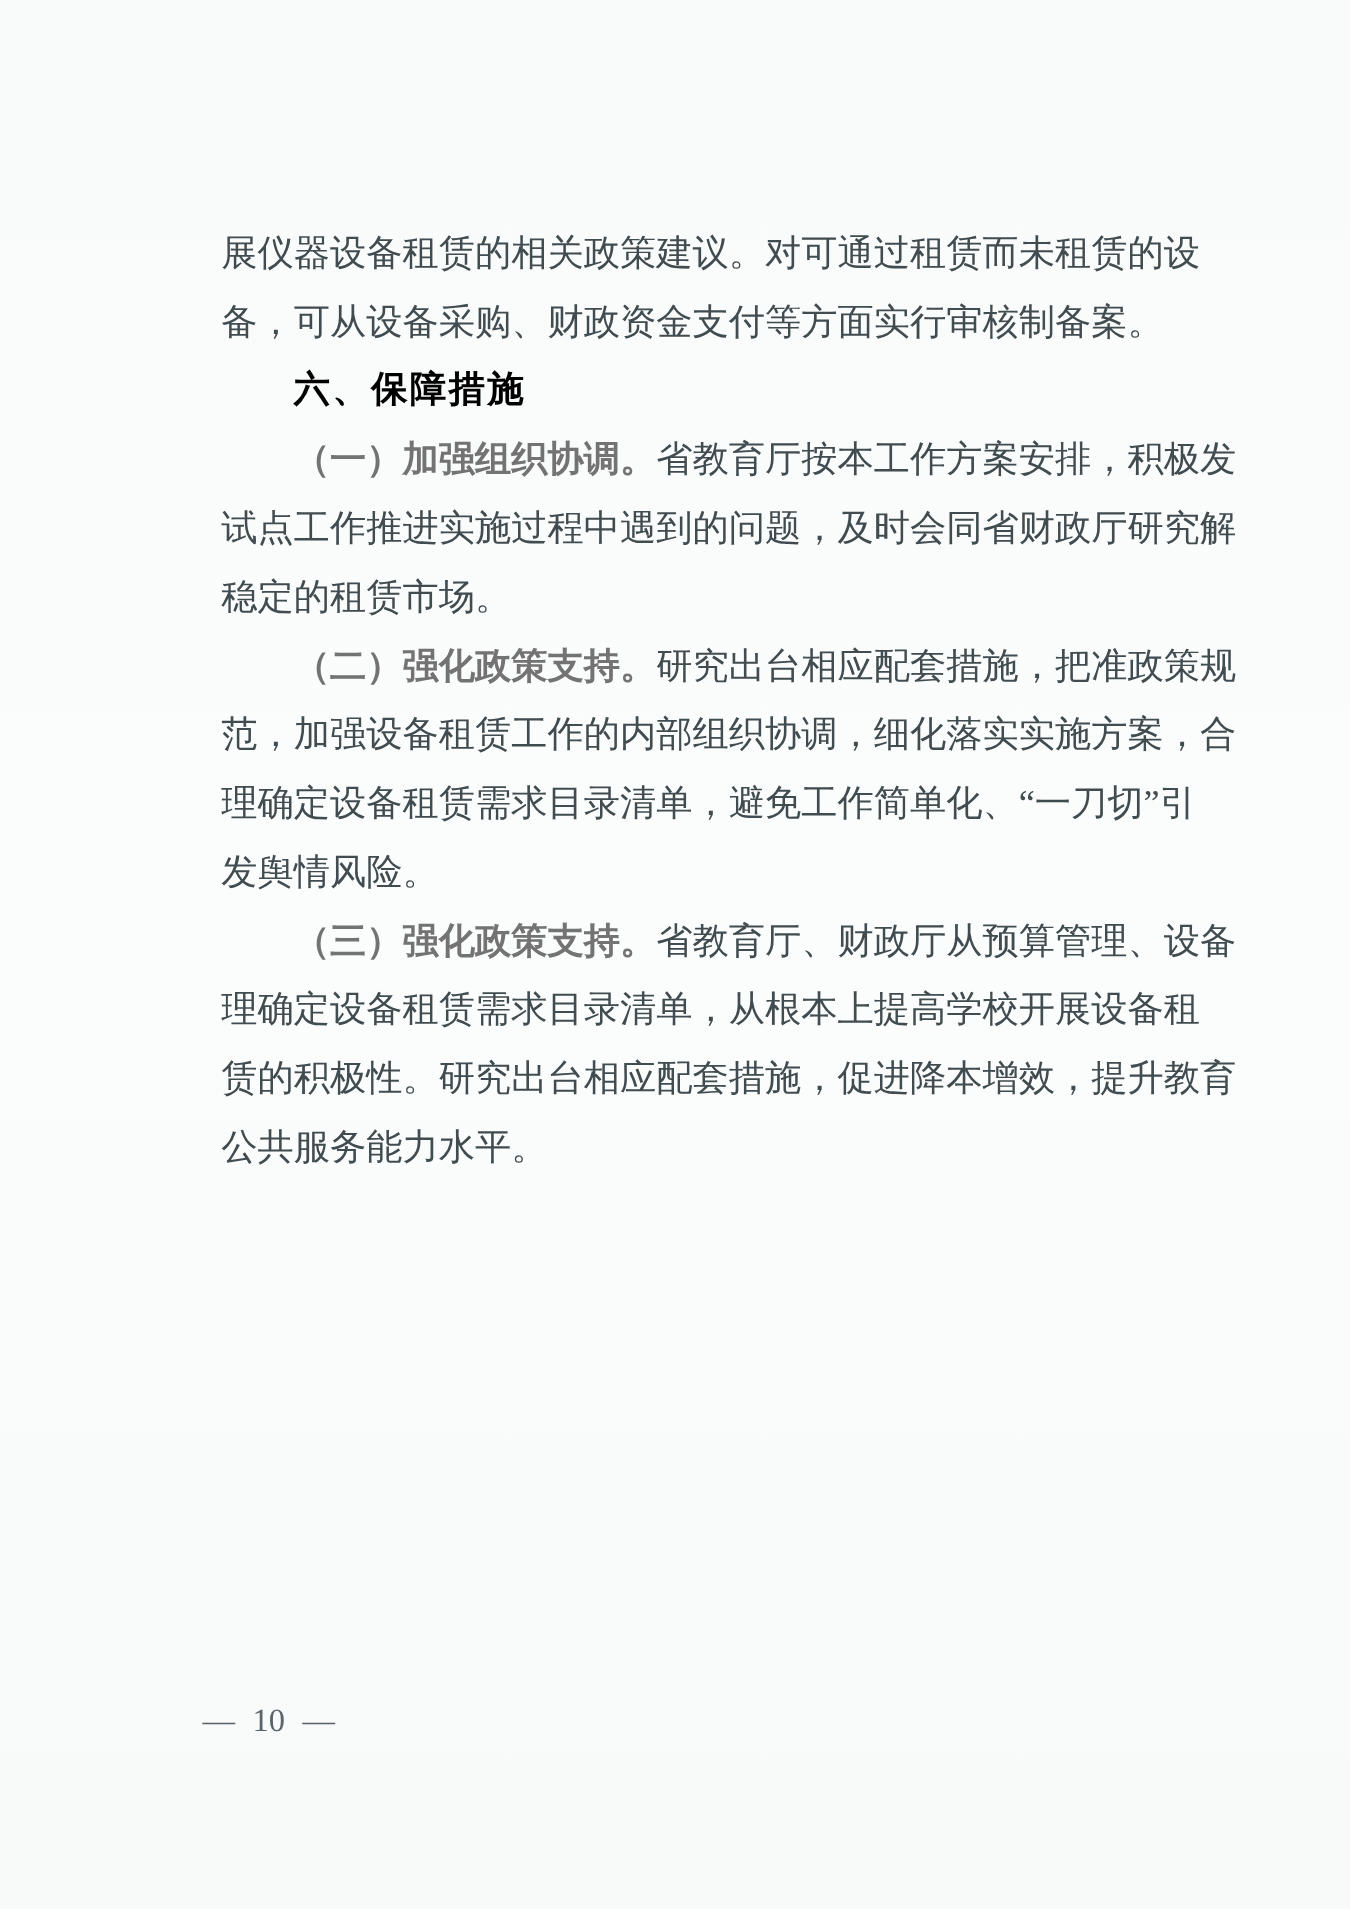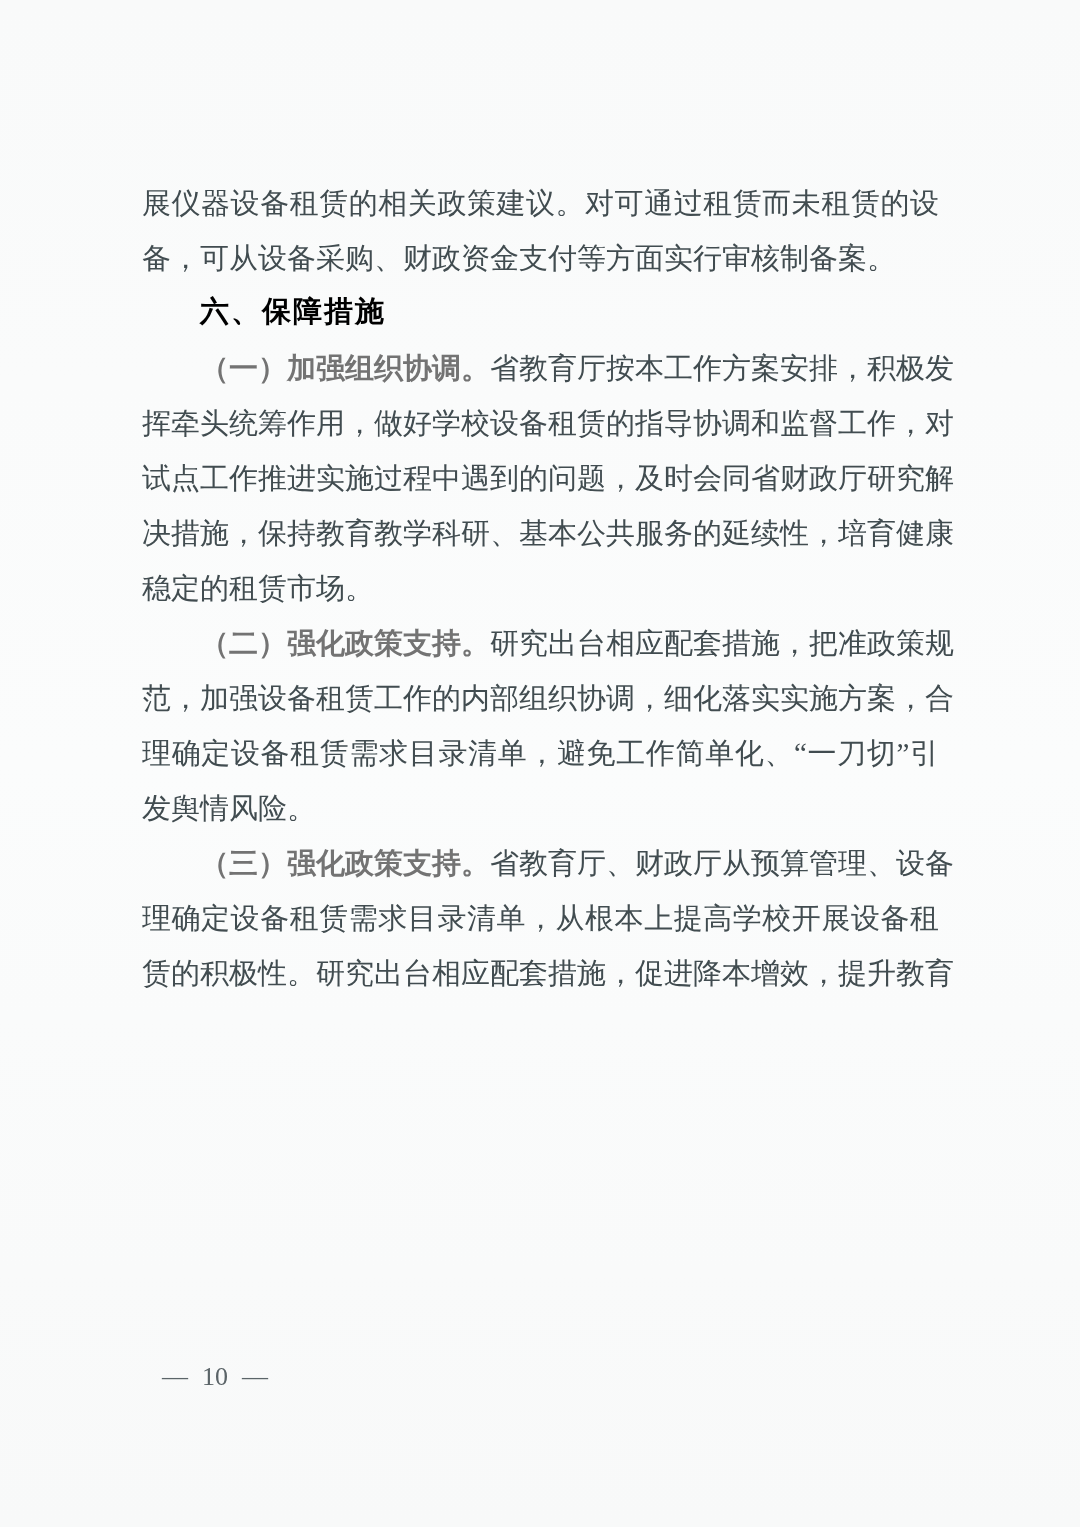--- a/index.html
+++ b/index.html
@@ -19,20 +19,21 @@
     width: 797px;
   }
   .line {
     font-size: 29px;
     line-height: 55px;
     height: 55px;
     white-space: nowrap;
     text-align: justify;
     text-align-last: left;
     color: #414c50;
+    margin-left: 35px;
   }
   .line.fill {
     text-align-last: justify;
     text-justify: inter-character;
   }
   .line.indent { padding-left: 58px; }
   .heading {
     font-family: Liberation Mono, monospace;
     font-weight: 700;
     color: #000000;
@@ -61,33 +62,32 @@
 <div class="page">
 
   <div class="doc-body">
 
     <div class="line fill">展仪器设备租赁的相关政策建议。对可通过租赁而未租赁的设</div>
     <div class="line">备，可从设备采购、财政资金支付等方面实行审核制备案。</div>
 
     <div class="line heading indent">六、保障措施</div>
 
     <div class="line fill indent"><span class="lead">（一）加强组织协调。</span><span>省教育厅按本工作方案安排，积极发</span></div>
-    <div class="line fill">挥牵头统筹作用，做好学校设备租赁的指导协调和监督工作，对</div>
     <div class="line fill">试点工作推进实施过程中遇到的问题，及时会同省财政厅研究解</div>
-    <div class="line fill">决措施，保持教育教学科研、基本公共服务的延续性，培育健康</div>
     <div class="line">稳定的租赁市场。</div>
 
     <div class="line fill indent"><span class="lead">（二）强化政策支持。</span><span>研究出台相应配套措施，把准政策规</span></div>
     <div class="line fill">范，加强设备租赁工作的内部组织协调，细化落实实施方案，合</div>
     <div class="line fill">理确定设备租赁需求目录清单，避免工作简单化、“一刀切”引</div>
     <div class="line">发舆情风险。</div>
 
     <div class="line fill indent"><span class="lead">（三）强化政策支持。</span><span>省教育厅、财政厅从预算管理、设备</span></div>
     <div class="line fill">理确定设备租赁需求目录清单，从根本上提高学校开展设备租</div>
     <div class="line fill">赁的积极性。研究出台相应配套措施，促进降本增效，提升教育</div>
+    <div class="line">公共服务能力水平。</div>
 
   </div>
 
   <div class="page-footer">
     <span class="footer-dash">—</span>
     <span>10</span>
     <span class="footer-dash">—</span>
   </div>
 
 </div>

